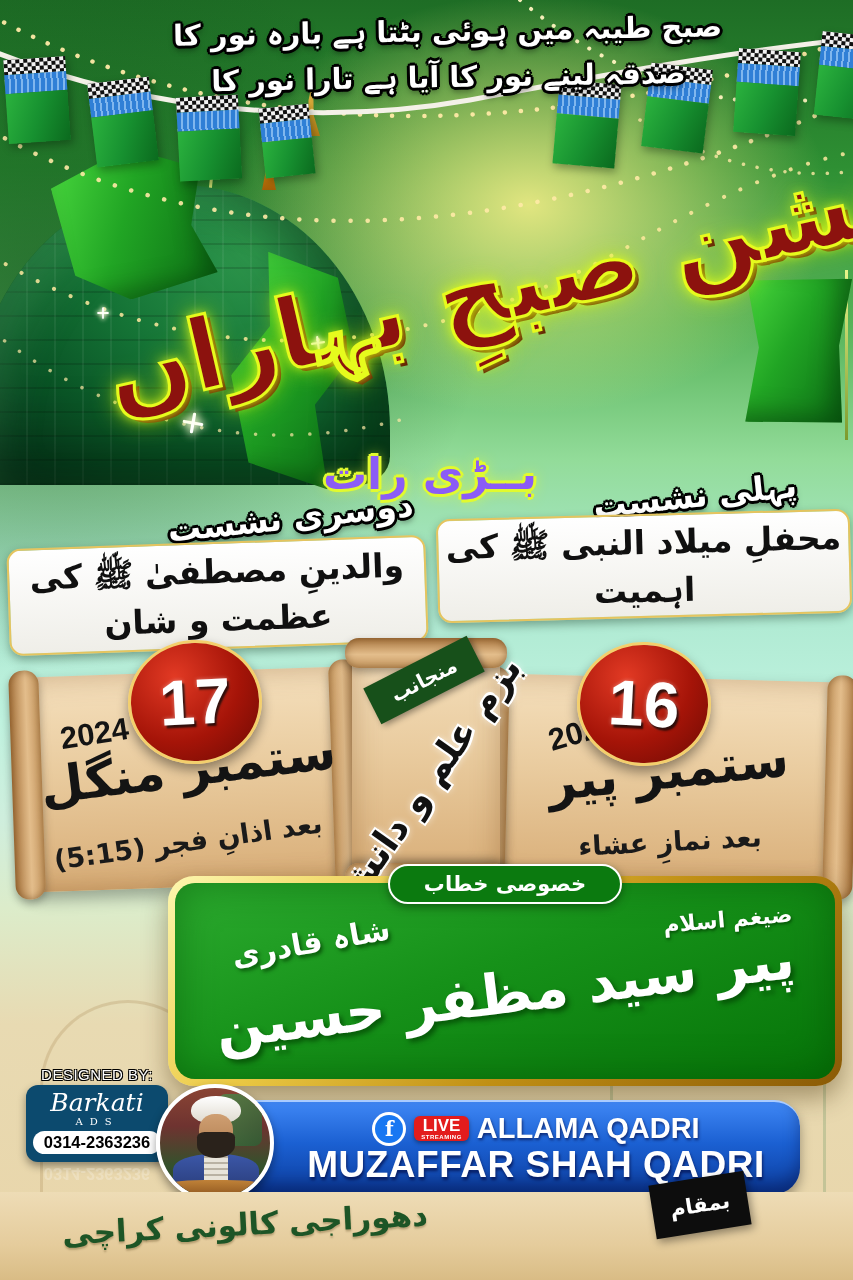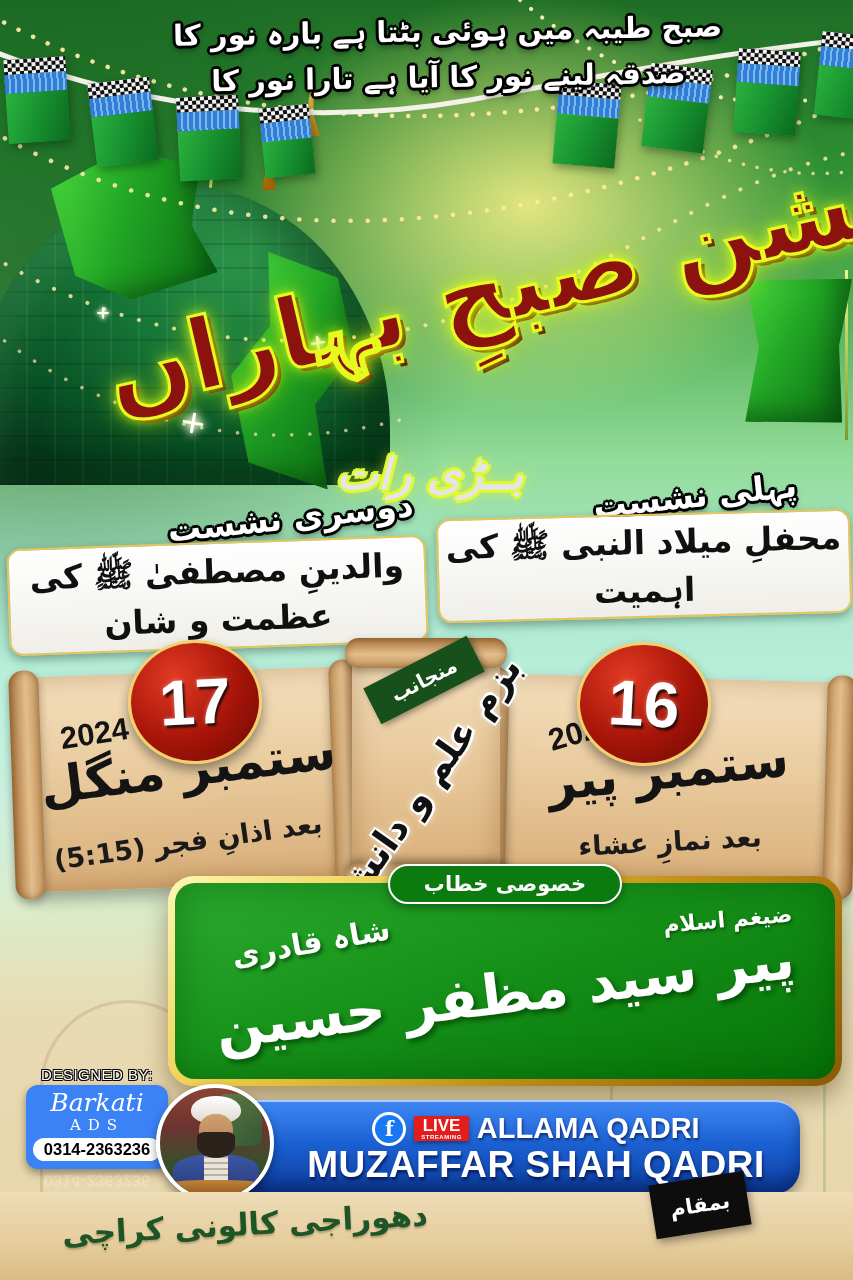--- a/index.html
+++ b/index.html
@@ -60,24 +60,24 @@
   .u{direction:rtl;font-family:"DejaVu Sans",sans-serif;}
   .ob{text-shadow:-2px -2px 0 #000,2px -2px 0 #000,-2px 2px 0 #000,2px 2px 0 #000,
       0 -3px 0 #000,0 3px 0 #000,-3px 0 0 #000,3px 0 0 #000,0 4px 6px rgba(0,0,0,.5);}
   .couplet{position:absolute;left:168px;top:8px;width:560px;text-align:center;color:#fff;
     font-size:29px;font-weight:bold;line-height:1.6;transform:rotate(-1deg);}
   .main-title{position:absolute;left:190px;top:108px;width:650px;height:350px;display:flex;
     align-items:center;justify-content:center;transform:rotate(-13deg);pointer-events:none;}
   .main-title span{white-space:nowrap;font-size:98px;font-weight:bold;color:#8c120e;
     -webkit-text-stroke:3px #e6fb1d;
     text-shadow:0 0 12px rgba(230,255,30,.95),0 0 26px rgba(205,245,0,.8),4px 5px 0 #570a05;}
-  .subtitle{position:absolute;left:230px;top:448px;width:400px;text-align:center;color:#e5e5e5;
+  .subtitle{position:absolute;left:230px;top:448px;width:400px;text-align:center;color:#8b5cf6;
     font-size:44px;font-weight:bold;
     text-shadow:-3px 0 0 #e1fa2e,3px 0 0 #e1fa2e,0 -3px 0 #e1fa2e,0 3px 0 #e1fa2e,
-      -2px -2px 0 #e1fa2e,2px 2px 0 #e1fa2e,0 0 14px #e1fa2e;font-style:italic;}
+      -2px -2px 0 #e1fa2e,2px 2px 0 #e1fa2e,0 0 14px #e1fa2e;}
   
   .sess-label{position:absolute;color:#fff;font-size:33px;font-weight:bold;text-align:center;}
   .sl1{left:540px;top:476px;width:310px;transform:rotate(-6deg);}
   .sl2{left:148px;top:498px;width:285px;transform:rotate(-6deg);}
   .sess-box{position:absolute;background:linear-gradient(180deg,#ffffff,#efeee8);
     border:2px solid #e5c45f;border-radius:14px;display:flex;align-items:center;justify-content:center;
     box-shadow:0 4px 10px rgba(0,30,10,.35);color:#101010;font-weight:bold;text-align:center;}
   .sb1{left:437px;top:514px;width:410px;height:100px;font-size:33px;transform:rotate(-1.5deg);}
   .sb2{left:8px;top:542px;width:415px;height:103px;font-size:33px;transform:rotate(-2deg);}
   
@@ -139,42 +139,42 @@
   .ksuffix{position:absolute;left:56px;top:42px;color:#fff;font-size:30px;font-weight:bold;
     transform:rotate(-10deg);text-shadow:2px 3px 4px rgba(0,60,0,.7);}
   .kspeaker{position:absolute;left:0;right:0;top:78px;text-align:center;color:#fff;
     font-size:56px;font-weight:bold;transform:rotate(-7deg);white-space:nowrap;
     text-shadow:3px 4px 5px rgba(0,60,0,.65);}
   
   .designer{position:absolute;left:26px;top:1066px;width:142px;text-align:center;
     font-family:"Liberation Sans",sans-serif;}
   .dheading{color:#fff;font-size:15px;font-weight:normal;letter-spacing:.5px;
     text-shadow:-1px -1px 0 #000,1px -1px 0 #000,-1px 1px 0 #000,1px 1px 0 #000;}
-  .dbox{margin-top:2px;background:#3b82f6;border-radius:12px;padding:5px 7px 8px;
+  .dbox{margin-top:2px;background:#0c4a6e;border-radius:12px;padding:5px 7px 8px;
     box-shadow:0 4px 8px rgba(0,0,0,.4);}
   .dbrand{color:#fff;font-family:"DejaVu Serif",serif;font-style:italic;font-size:25px;line-height:1;}
-  .dsub{color:#fff;font-size:15px;letter-spacing:7px;margin-top:1px;font-family:"DejaVu Serif",serif;}
+  .dsub{color:#fff;font-size:10px;letter-spacing:7px;margin-top:1px;font-family:"DejaVu Serif",serif;}
   .dphone{margin-top:4px;background:#fff;border-radius:14px;color:#000;
     font-size:16.5px;font-weight:bold;padding:2px 0;}
   .dref{transform:scaleY(-1);opacity:.22;color:#fff;font-size:16.5px;font-weight:bold;margin-top:2px;}
   
   .livebar{position:absolute;left:212px;top:1100px;width:588px;height:94px;border-radius:26px;
     background:linear-gradient(180deg,#3f87f5 0%,#1b60d2 45%,#0c3d9e 100%);
     border-top:2px solid #a9cbff;box-shadow:inset 0 -10px 16px rgba(0,0,40,.35),0 6px 12px rgba(0,0,0,.35);
     display:flex;flex-direction:column;align-items:center;justify-content:center;
     padding-left:60px;box-sizing:border-box;font-family:"Liberation Sans",sans-serif;}
   .tail{position:absolute;left:588px;top:1192px;width:0;height:0;
     border-left:14px solid transparent;border-right:14px solid transparent;border-top:24px solid #0c3d9e;}
   .lrow{display:flex;align-items:center;gap:8px;}
   .fbwrap{width:34px;height:34px;border-radius:50%;background:#fff;display:flex;
     align-items:center;justify-content:center;}
   .fb{width:28px;height:28px;border-radius:50%;background:#1877f2;color:#fff;display:flex;
     align-items:center;justify-content:center;font-size:20px;font-weight:bold;
     font-family:"DejaVu Serif",serif;}
-  .livebadge{background:#e31c1c;color:#fff;border-radius:1px;padding:1px 7px;display:flex;
+  .livebadge{background:#e31c1c;color:#fff;border-radius:6px;padding:1px 7px;display:flex;
     flex-direction:column;align-items:center;line-height:1;box-shadow:0 2px 4px rgba(0,0,0,.4);}
   .livebadge .lv{font-size:17px;font-weight:bold;}
   .livebadge .st{font-size:6px;font-weight:bold;letter-spacing:.5px;}
   .lname1{color:#fff;font-size:29px;font-weight:bold;text-shadow:1px 2px 3px rgba(0,0,50,.6);}
   .lname2{color:#fff;font-size:37px;font-weight:bold;letter-spacing:.5px;line-height:1.05;
     text-shadow:1px 3px 3px rgba(0,0,50,.6);}
   
   .avatar{position:absolute;left:156px;top:1084px;width:118px;height:118px;border-radius:50%;
     border:4px solid #fff;box-sizing:border-box;overflow:hidden;box-shadow:0 5px 10px rgba(0,0,0,.4);
     background:linear-gradient(180deg,#8a4434 0%,#6e3330 35%,#35512c 70%,#274024 100%);}

